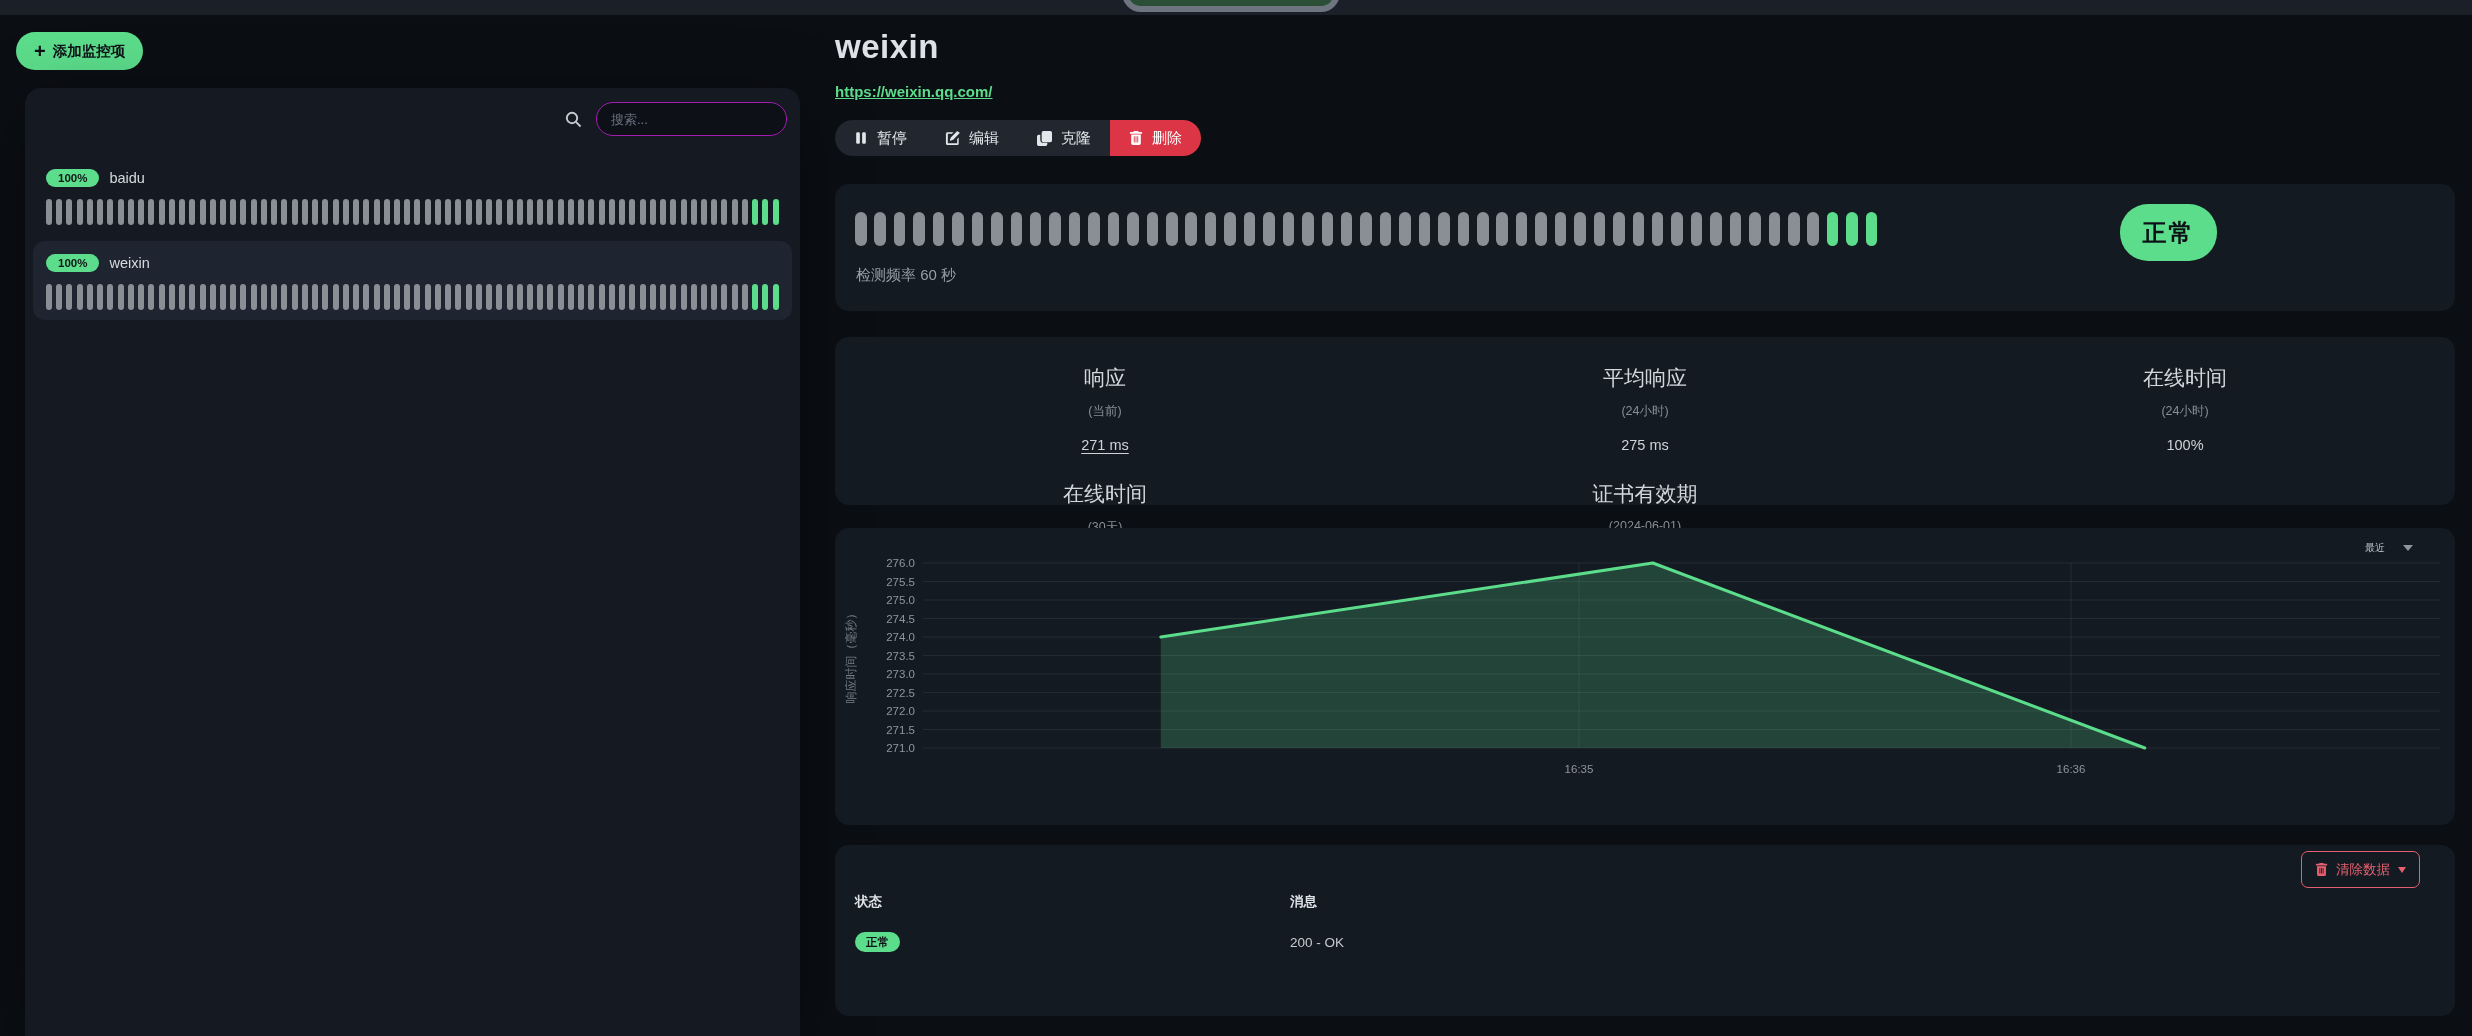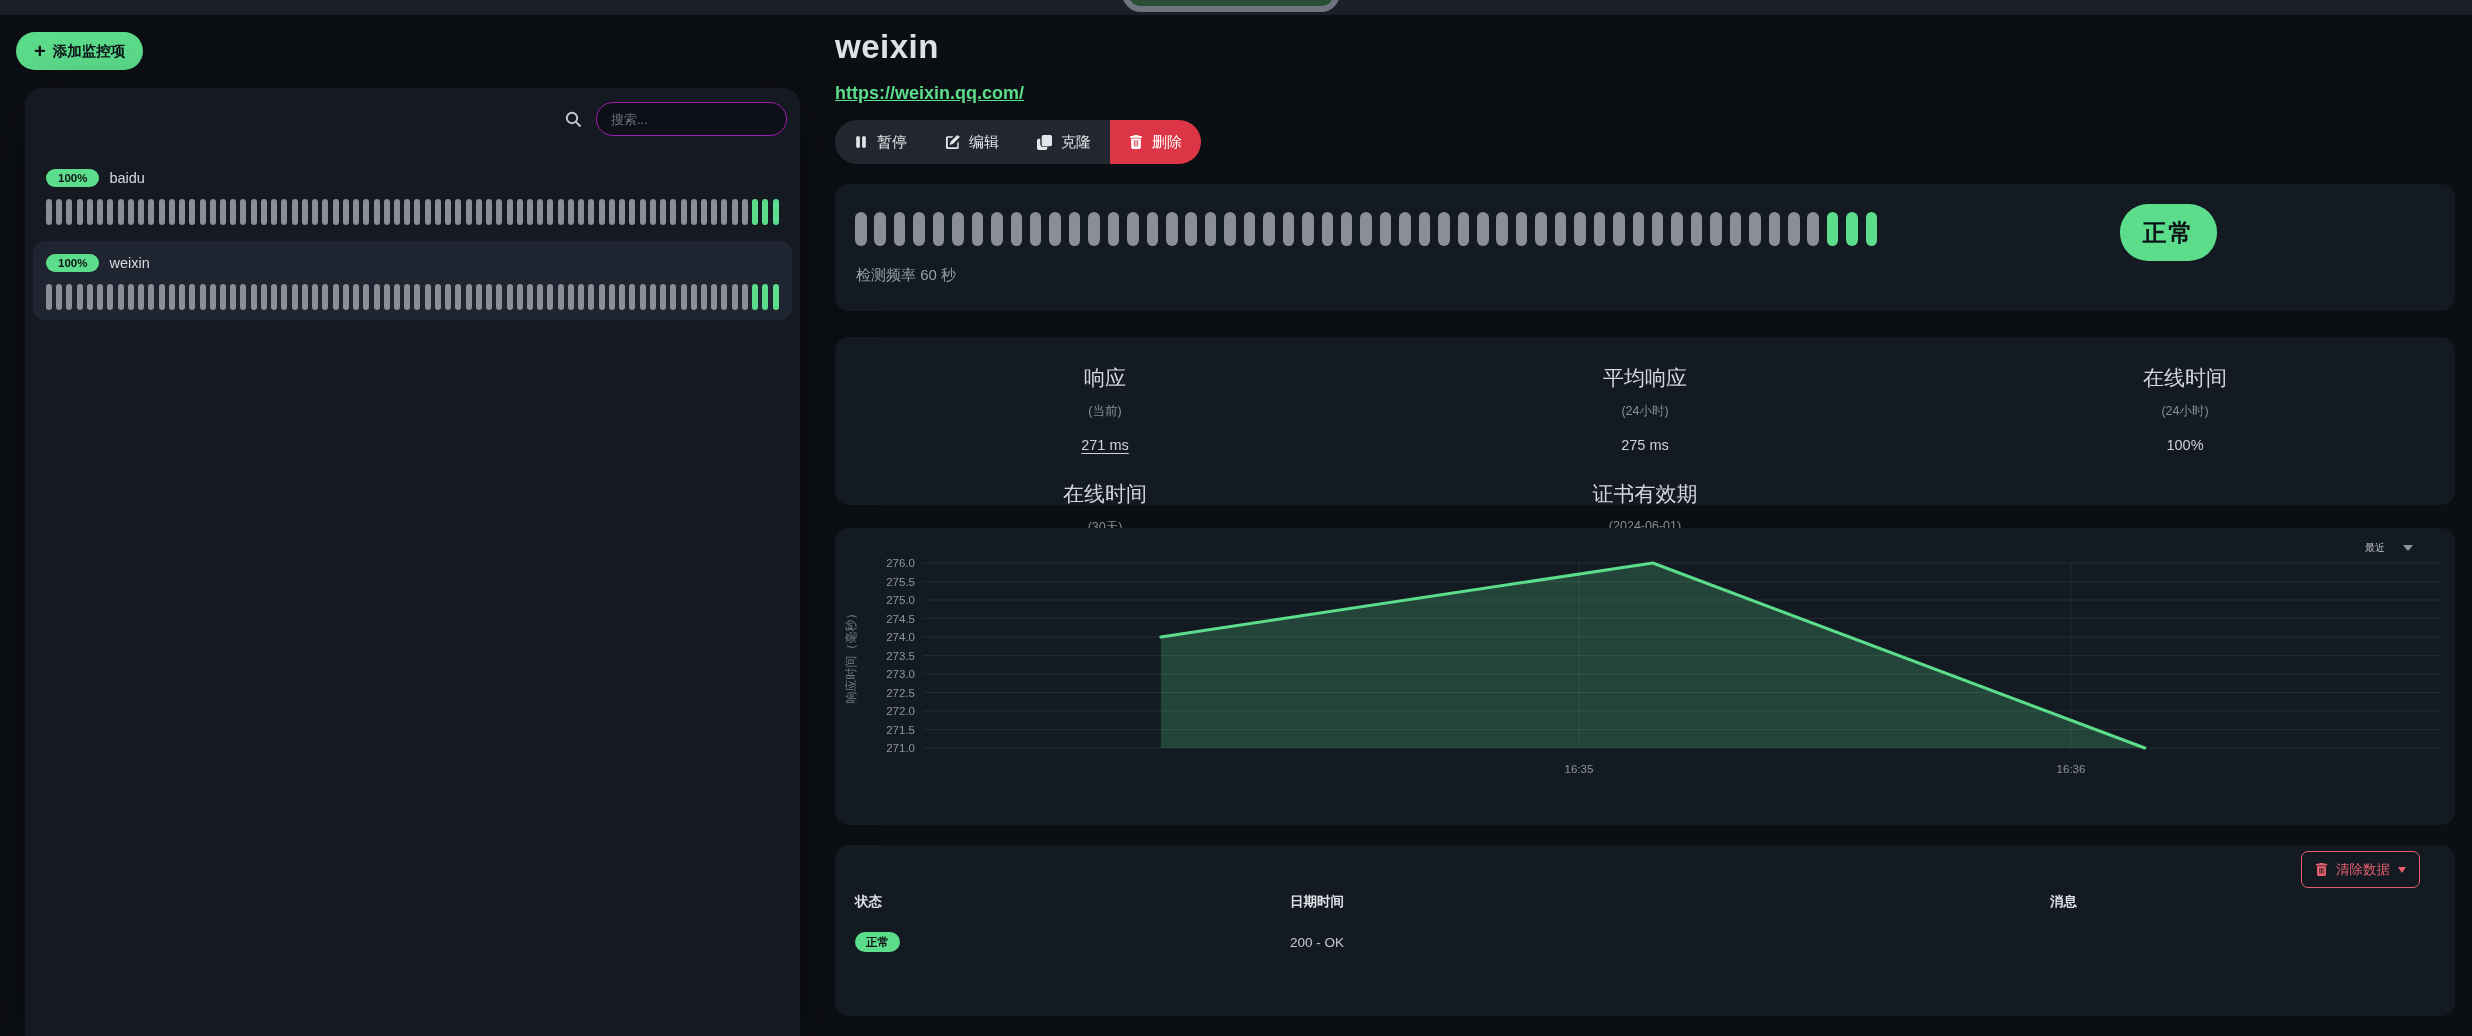--- a/index.html
+++ b/index.html
@@ -34,23 +34,23 @@
   .uptime-badge{background:var(--accent);color:#101418;font-size:11.5px;font-weight:bold;
     padding:3px 12px;border-radius:11px;}
   .mon-name{color:#d6dade;font-size:14.5px;}
   .mon-beats{display:flex;justify-content:space-between;margin-top:9px;height:26px;}
   .mon-beats .beat{width:6px;height:26px;border-radius:3px;background:#8a8f95;flex:none;}
   .beat.up{background:var(--accent) !important;}
   
   .main{position:absolute;left:835px;top:15px;width:1620px;height:1021px;}
   .page-title{position:absolute;top:13px;left:0;margin:0;font-size:33px;font-weight:600;
     color:#dee2e7;letter-spacing:.5px;}
-  .mon-url{position:absolute;top:68px;left:0;color:var(--accent);font-size:18px;font-weight:bold;
+  .mon-url{position:absolute;top:68px;left:0;color:var(--accent);font-size:15px;font-weight:bold;
     text-decoration:underline;}
-  .btn-group{position:absolute;top:105px;left:0;display:flex;height:44px;}
+  .btn-group{position:absolute;top:105px;left:0;display:flex;height:36px;}
   .btn{display:flex;align-items:center;gap:9px;padding:0 19px;background:#22262e;color:#e3e6ea;
     font-size:15px;border:none;cursor:pointer;font-family:inherit;}
   .btn:first-child{border-radius:22px 0 0 22px;}
   .btn:last-child{border-radius:0 22px 22px 0;}
   .btn.danger{background:var(--danger);color:#fff;align-items:center;}
   .btn svg{flex:none;}
   .card{position:absolute;left:0;width:1620px;background:#141a22;border-radius:14px;}
   
   .card-beats{top:169px;height:127px;}
   .beats-big{position:absolute;left:20px;top:28px;width:1023px;height:34px;
@@ -441,21 +441,20 @@
     <button class="clear-btn">
       <svg width="13" height="13" viewBox="0 0 16 16" fill="currentColor">
         <path d="M2.5 4h11V14a2 2 0 0 1-2 2h-7a2 2 0 0 1-2-2V4zm3 2v7h1V6h-1zm2 0v7h1V6h-1zm2 0v7h1V6h-1z"></path>
         <path d="M6 0h4a1 1 0 0 1 1 1h3a1 1 0 0 1 1 1v1H1V2a1 1 0 0 1 1-1h3a1 1 0 0 1 1-1z"></path>
       </svg>
       <span>清除数据</span>
       <span class="caret"></span>
     </button>
     <div class="ev-head">
       <div>状态</div>
-      <div>日期时间</div>
       <div>消息</div>
     </div>
     <div class="ev-row">
       <div><span class="status-pill">正常</span></div>
       <div>200 - OK</div>
     </div>
   </div>
 </div>
 
 </body></html>

